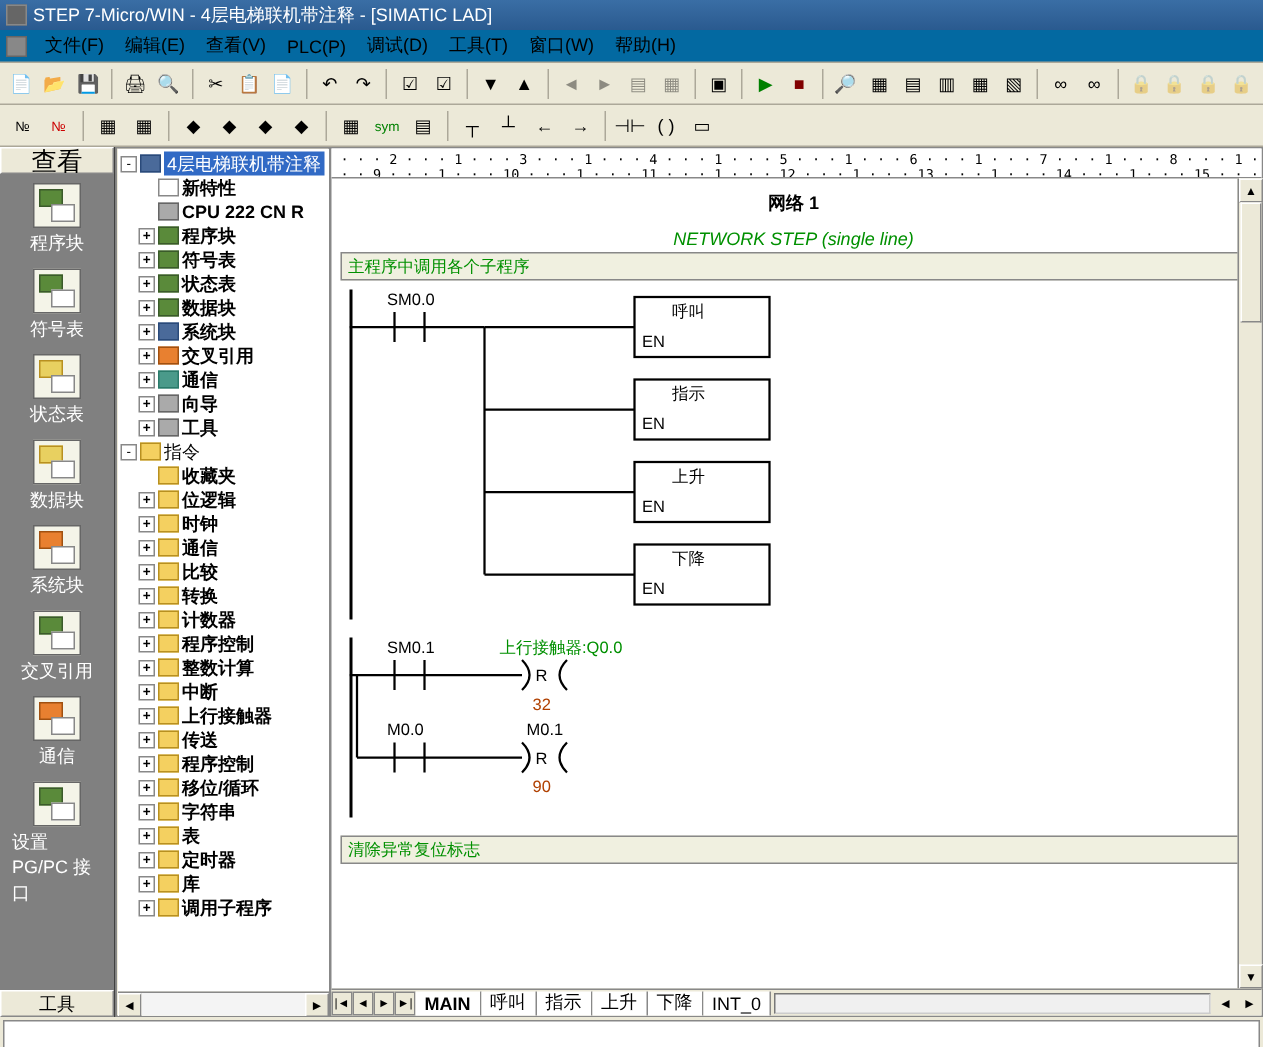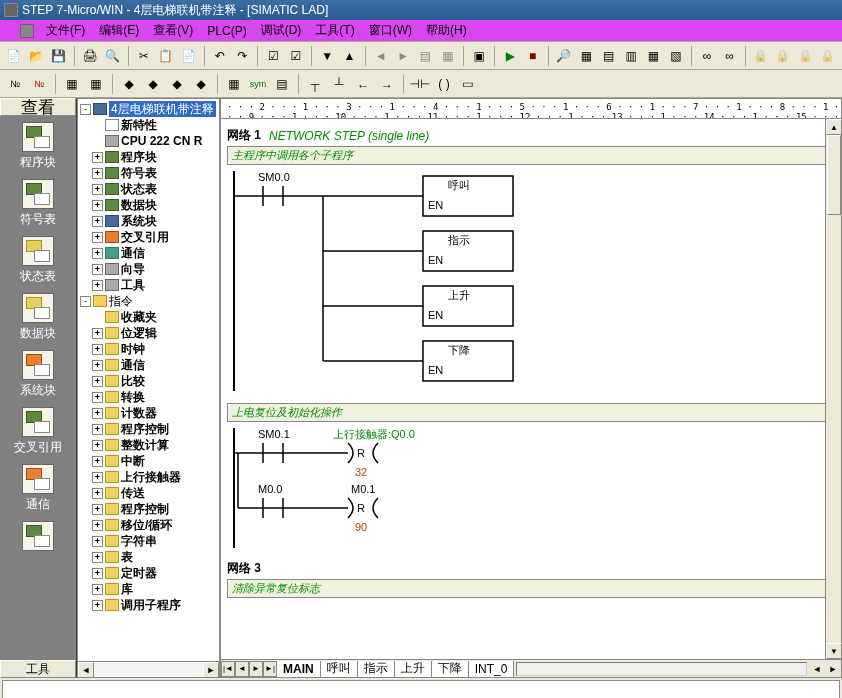--- a/index.html
+++ b/index.html
@@ -1,21 +1,21 @@
 <!DOCTYPE html>
 <html><head>
 <meta charset="utf-8">
 <style>
 * { margin: 0; padding: 0; box-sizing: border-box; font-family: "Microsoft YaHei", Arial, sans-serif; font-size: 12px; }
 body { background: #ece9d8; width: 842px; height: 698px; overflow: hidden; }
 
 .titlebar { height: 20px; background: linear-gradient(#3a6ea5, #2a5a8f); color: white; display: flex; align-items: center; padding: 0 4px; gap: 4px; }
 .titlebar-icon { width: 14px; height: 14px; background: #666; border: 1px solid #888; }
 
-.menubar { height: 22px; background: #d946ef; display: flex; align-items: center; padding: 0 20px; gap: 2px; border-bottom: 1px solid #aca899; }
+.menubar { height: 22px; background: #0369a1; display: flex; align-items: center; padding: 0 4px; gap: 2px; border-bottom: 1px solid #aca899; }
 .menubar-icon { width: 14px; height: 14px; background: #888; margin-right: 4px; border: 1px solid #666; }
 .menu-item { padding: 2px 6px; cursor: pointer; }
 
 .toolbar { height: 28px; background: #ece9d8; display: flex; align-items: center; padding: 2px 4px; gap: 2px; border-bottom: 1px solid #aca899; }
 .toolbar2 { height: 28px; background: #ece9d8; display: flex; align-items: center; padding: 2px 4px; gap: 2px; border-bottom: 1px solid #aca899; }
 .tbtn { width: 22px; height: 22px; display: flex; align-items: center; justify-content: center; cursor: pointer; border: 1px solid transparent; }
 .tsep { width: 1px; height: 20px; background: #aca899; margin: 0 3px; }
 
 .main { display: flex; height: 580px; }
 
@@ -47,24 +47,24 @@
 
 .tree-scroll { position: absolute; bottom: 0; left: 0; right: 0; height: 16px; background: #ece9d8; border-top: 1px solid #888; display: flex; }
 .tree-scroll-btn { width: 16px; height: 16px; background: #ece9d8; border: 1px solid #fff; border-right-color: #888; border-bottom-color: #888; display: flex; align-items: center; justify-content: center; font-size: 9px; }
 .tree-scroll-track { flex: 1; background: #f4f4f4; }
 
 .editor { flex: 1; display: flex; flex-direction: column; background: #fff; border: 1px solid #888; position: relative; }
 .ruler { height: 20px; background: #fff; border-bottom: 1px solid #888; font-size: 9px; position: relative; overflow: hidden; }
 .ruler-content { position: absolute; top: 3px; left: 6px; letter-spacing: 0; font-family: monospace; font-size: 9px; }
 .lad { flex: 1; overflow: auto; padding: 4px 10px 4px 6px; position: relative; }
 
-.network-title { display: flex; align-items: center; gap: 8px; margin-top: 4px; }
+.network-title { display: flex; align-items: center; gap: 8px; margin-top: 4px; flex-direction: column; }
 .nw-label { font-weight: bold; }
 .nw-comment { color: #009000; font-style: italic; }
-.nw-desc-box { border: 1px solid #888; background: #f0f0e0; padding: 1px 4px; margin: 2px 0 6px 0; color: #009000; font-size: 11px; font-style: italic; }
+.nw-desc-box { border: 1px solid #888; background: #f0f0e0; padding: 1px 4px; margin: 2px 0 6px 0; color: #009000; font-size: 11px; }
 
 .rung-area { position: relative; margin-left: 6px; margin-bottom: 12px; }
 .rail { position: absolute; left: 0; top: 0; bottom: 0; width: 2px; background: #000; }
 
 svg.ladder { display: block; }
 svg.ladder line, svg.ladder rect, svg.ladder path { stroke: #000; stroke-width: 1.5; fill: none; }
 svg.ladder text { font-size: 11px; fill: #000; font-family: Arial; }
 svg.ladder text.green { fill: #009000; }
 svg.ladder text.num { fill: #b04000; }
 
@@ -204,20 +204,21 @@
         <div class="nav-item">
           <div class="nav-icon"></div>
           <span>交叉引用</span>
         </div>
         <div class="nav-item">
           <div class="nav-icon orange"></div>
           <span>通信</span>
         </div>
         <div class="nav-item">
           <div class="nav-icon"></div>
+          <span>设置 PG/PC 接口</span>
         </div>
       </div>
     <div class="navbar-footer">工具</div>
   </div>
 
   <div class="tree-panel">
     <div class="tree" id="tree">
         <div class="tree-row ">
           <span class="tree-exp">-</span>
           <span class="tree-ico ico-blue"></span>
@@ -429,21 +430,20 @@
           </g>
           <g>
             <line x1="90" y1="190" x2="190" y2="190"></line>
             <rect x="190" y="170" width="90" height="40"></rect>
             <text x="215" y="183">下降</text>
             <text x="195" y="203">EN</text>
           </g>
         </svg>
       </div>
 
-      <div class="nw-desc-box">上电复位及初始化操作</div>
       <div class="rung-area" style="height:120px">
         <div class="rail"></div>
         <svg class="ladder" width="260" height="120">
 
           <line x1="0" y1="25" x2="115" y2="25"></line>
           <line x1="30" y1="15" x2="30" y2="35"></line>
             <line x1="50" y1="15" x2="50" y2="35"></line>
           <text x="25" y="10">SM0.1</text>
           <text x="100" y="10" class="green">上行接触器:Q0.0</text>
           <path d="M 115 15 Q 125 25 115 35"></path>
@@ -458,23 +458,20 @@
             <line x1="50" y1="70" x2="50" y2="90"></line>
           <text x="25" y="65">M0.0</text>
           <text x="118" y="65">M0.1</text>
           <path d="M 115 70 Q 125 80 115 90"></path>
             <path d="M 145 70 Q 135 80 145 90"></path>
           <text x="124" y="84">R</text>
           <text x="122" y="103" class="num">90</text>
         </svg>
       </div>
 
-      <div class="network-title">
-        <span class="nw-label">网络 3</span>
-      </div>
       <div class="nw-desc-box">清除异常复位标志</div>
 
     </div>
 
     <div class="vscroll">
       <div class="vscroll-btn">▲</div>
       <div class="vscroll-thumb"></div>
       <div class="vscroll-btn" style="position:absolute;bottom:0">▼</div>
     </div>
 

